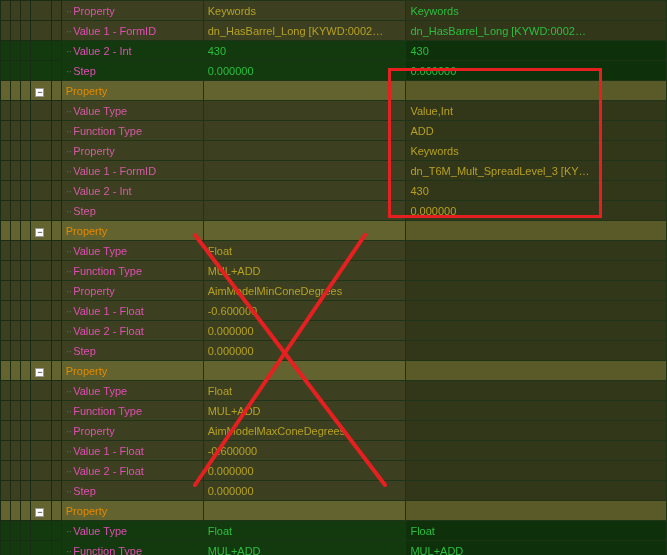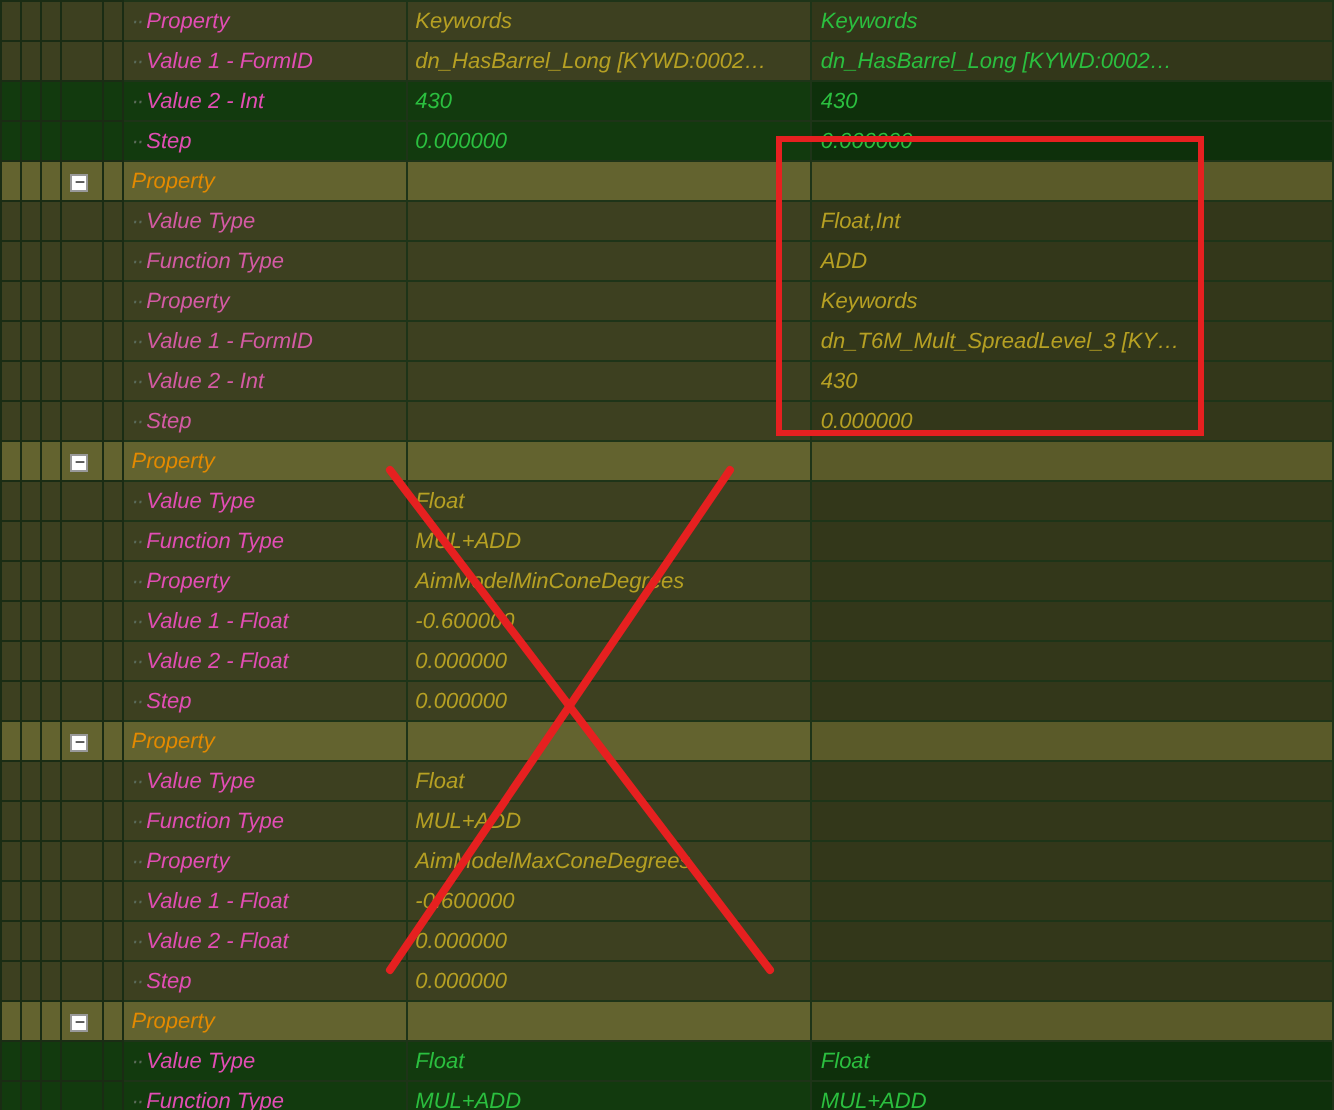--- a/index.html
+++ b/index.html
@@ -13,21 +13,20 @@
       position: relative;
       user-select: none;
     }
     .tree-table {
       width: 100%;
       border-collapse: collapse;
       table-layout: fixed;
     }
     .tree-table tr {
       height: 20px;
-      font-style: italic;
     }
     .tree-table td {
       border: 1px solid #1e3418;
       padding: 2px 4px;
       overflow: hidden;
       white-space: nowrap;
       text-overflow: ellipsis;
       vertical-align: middle;
     }
     
@@ -168,21 +167,21 @@
         <td class="bgB"></td>
       </tr>
       <tr class="row-olive">
         <td class="col-gut1 bgA"></td>
         <td class="col-gut2 bgA"></td>
         <td class="col-gut3 bgA"></td>
         <td class="col-gut4 bgA"></td>
         <td class="col-spacer bgA"></td>
         <td class="bgA lbl-magenta2 tree-bullet">Value Type</td>
         <td class="bgA "></td>
-        <td class="bgB val-olive">Float,Int</td>
+        <td class="bgB val-olive">Value,Int</td>
       </tr>
       <tr class="row-olive">
         <td class="col-gut1 bgA"></td>
         <td class="col-gut2 bgA"></td>
         <td class="col-gut3 bgA"></td>
         <td class="col-gut4 bgA"></td>
         <td class="col-spacer bgA"></td>
         <td class="bgA lbl-magenta2 tree-bullet">Function Type</td>
         <td class="bgA "></td>
         <td class="bgB val-olive">ADD</td>

